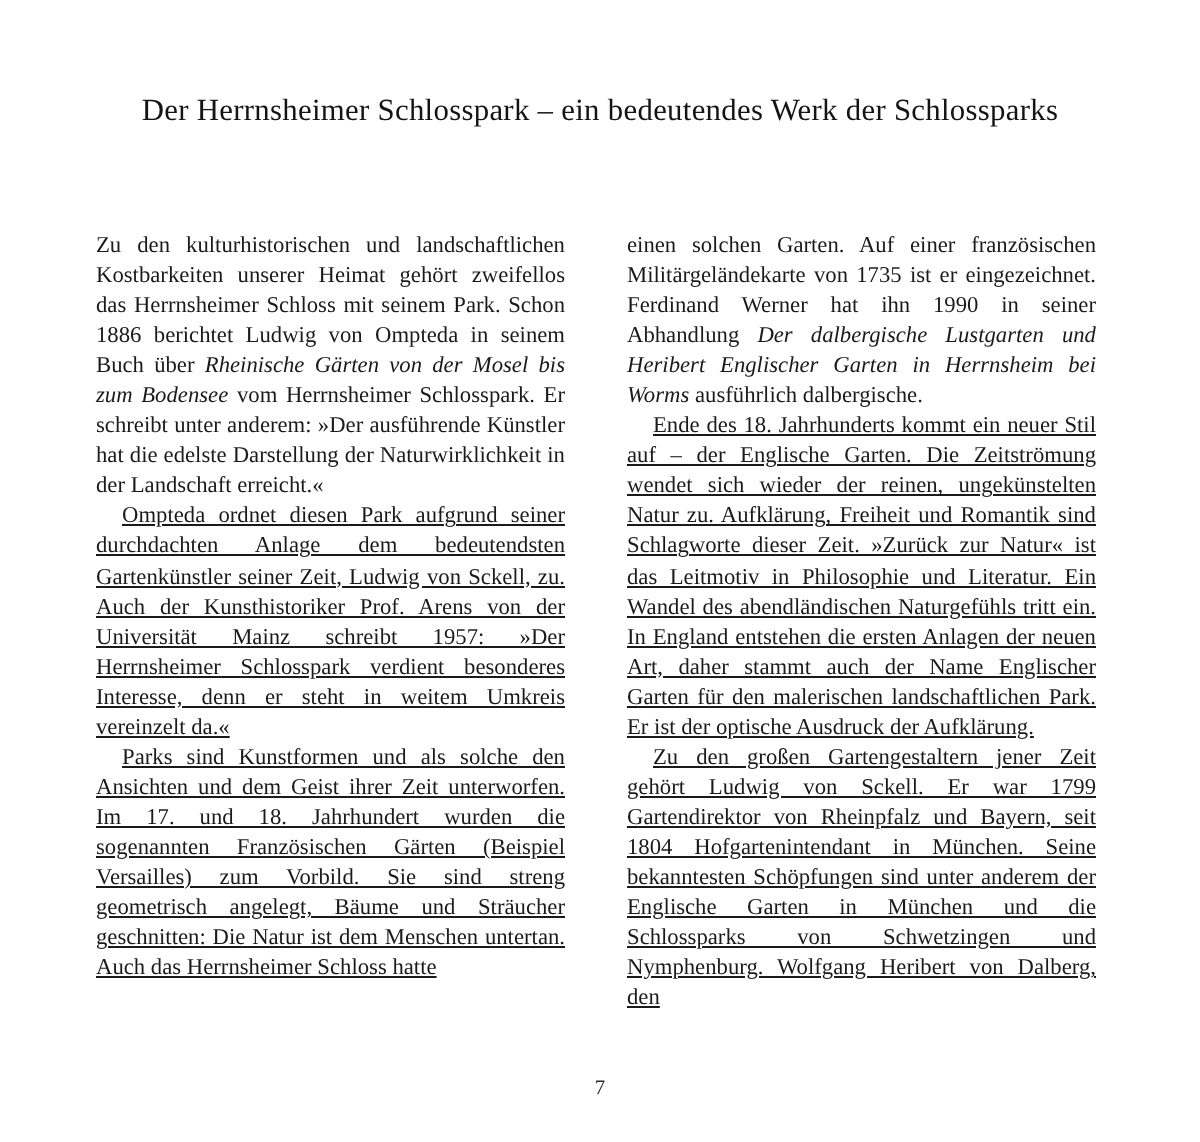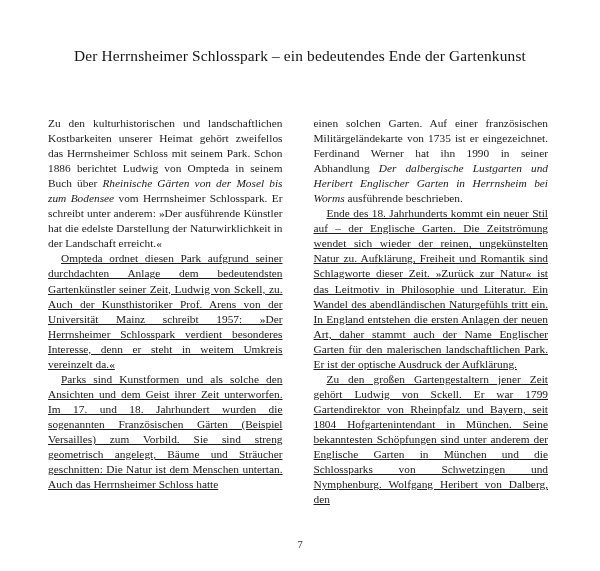--- a/index.html
+++ b/index.html
@@ -74,32 +74,32 @@
     font-size: 10.4px;
     line-height: 14px;
     color: #2a2a2a;
   }
 </style>
 </head>
 <body>
 
 <div class="page">
 
-  <h1 class="page-title">Der Herrnsheimer Schlosspark – ein bedeutendes Ende der Gartenkunst</h1>
+  <h1 class="page-title">Der Herrnsheimer Schlosspark – ein bedeutendes Werk der Schlossparks</h1>
 
   <div class="columns">
 
     <div class="col">
         <p class="cont"><span>Zu den kulturhistorischen und landschaftlichen Kostbarkeiten unserer Heimat gehört zweifellos das Herrnsheimer Schloss mit seinem Park. Schon 1886 berichtet Ludwig von Ompteda in seinem Buch über </span><span class="it">Rheinische Gärten von der Mosel bis zum Bodensee</span><span> vom Herrnsheimer Schlosspark. Er schreibt unter anderem: »Der ausführende Künstler hat die edelste Darstellung der Naturwirklichkeit in der Landschaft erreicht.«</span></p>
         <p class="indent"><span>Ompteda ordnet diesen Park aufgrund seiner durchdachten Anlage dem bedeutendsten Gartenkünstler seiner Zeit, Ludwig von Sckell, zu. Auch der Kunsthistoriker Prof. Arens von der Universität Mainz schreibt 1957: »Der Herrnsheimer Schlosspark verdient besonderes Interesse, denn er steht in weitem Umkreis vereinzelt da.«</span></p>
         <p class="indent"><span>Parks sind Kunstformen und als solche den Ansichten und dem Geist ihrer Zeit unterworfen. Im 17. und 18. Jahrhundert wurden die sogenannten Französischen Gärten (Beispiel Versailles) zum Vorbild. Sie sind streng geometrisch angelegt, Bäume und Sträucher geschnitten: Die Natur ist dem Menschen untertan. Auch das Herrnsheimer Schloss hatte</span></p>
       </div>
 
     <div class="col">
-        <p class="cont"><span>einen solchen Garten. Auf einer französischen Militärgeländekarte von 1735 ist er eingezeichnet. Ferdinand Werner hat ihn 1990 in seiner Abhandlung </span><span class="it">Der dalbergische Lustgarten und Heribert Englischer Garten in Herrnsheim bei Worms</span><span> ausführende beschrieben.</span></p>
+        <p class="cont"><span>einen solchen Garten. Auf einer französischen Militärgeländekarte von 1735 ist er eingezeichnet. Ferdinand Werner hat ihn 1990 in seiner Abhandlung </span><span class="it">Der dalbergische Lustgarten und Heribert Englischer Garten in Herrnsheim bei Worms</span><span> ausführlich dalbergische.</span></p>
         <p class="indent"><span>Ende des 18. Jahrhunderts kommt ein neuer Stil auf – der Englische Garten. Die Zeitströmung wendet sich wieder der reinen, ungekünstelten Natur zu. Aufklärung, Freiheit und Romantik sind Schlagworte dieser Zeit. »Zurück zur Natur« ist das Leitmotiv in Philosophie und Literatur. Ein Wandel des abendländischen Naturgefühls tritt ein. In England entstehen die ersten Anlagen der neuen Art, daher stammt auch der Name Englischer Garten für den malerischen landschaftlichen Park. Er ist der optische Ausdruck der Aufklärung.</span></p>
         <p class="indent"><span>Zu den großen Gartengestaltern jener Zeit gehört Ludwig von Sckell. Er war 1799 Gartendirektor von Rheinpfalz und Bayern, seit 1804 Hofgartenintendant in München. Seine bekanntesten Schöpfungen sind unter anderem der Englische Garten in München und die Schlossparks von Schwetzingen und Nymphenburg. Wolfgang Heribert von Dalberg, den</span></p>
       </div>
 
   </div>
 
   <div class="folio">7</div>
 
 </div>
 

